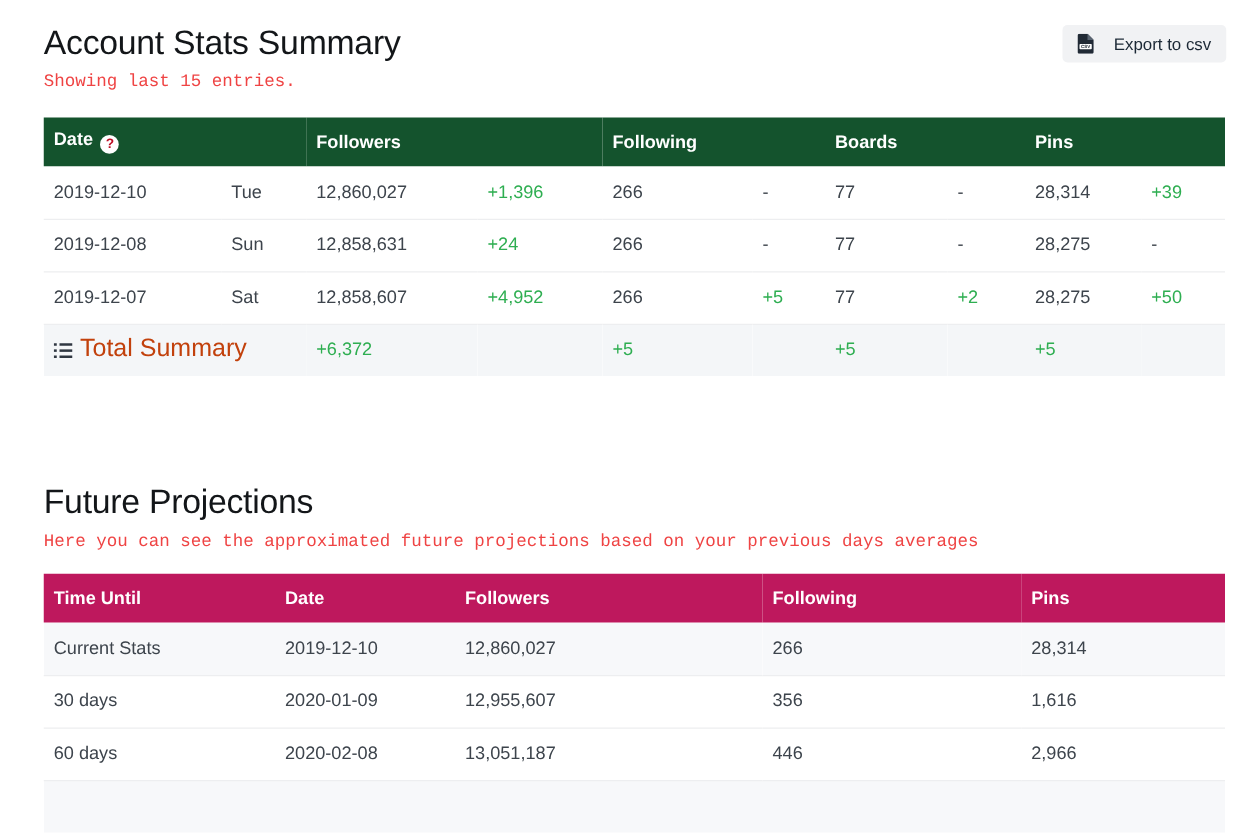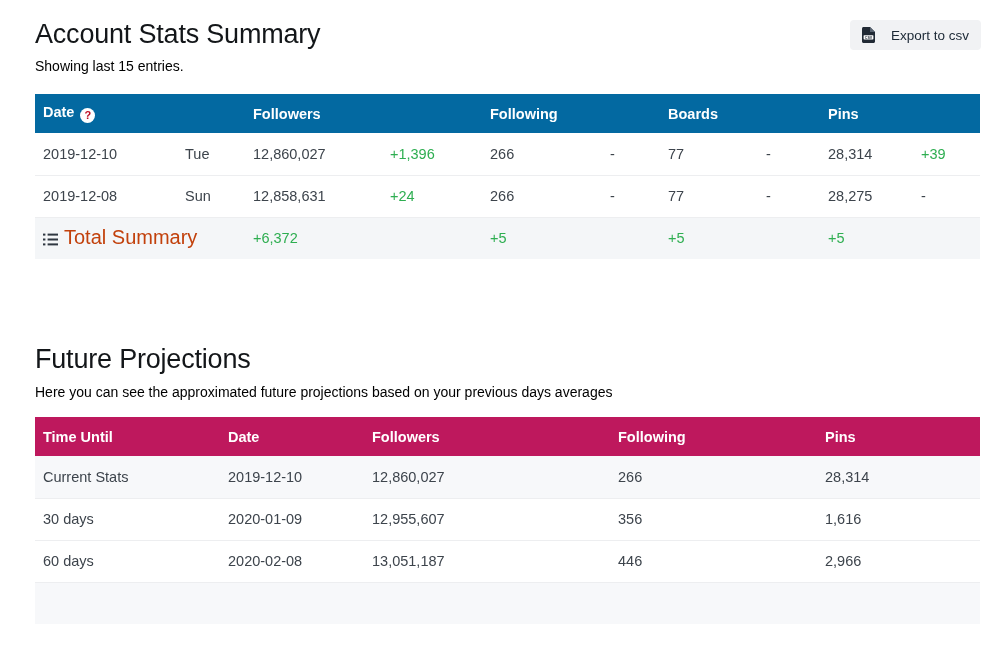--- a/index.html
+++ b/index.html
@@ -12,21 +12,21 @@
   }
   .page { padding: 18px 0 0 35px; width: 1005px; position: relative; }
 
   h1.section-title {
     margin: 0; padding: 0;
     font-size: 27px; font-weight: normal; color: #131619;
     letter-spacing: -0.2px; line-height: 32px;
   }
   p.subtitle {
     margin: 7px 0 0 0;
-    font-size: 14px; color: #000000; line-height: 18px;
+    font-size: 14px; color: #ef4444; line-height: 18px; font-family: Liberation Mono, monospace;
   }
 
   .export-btn {
     position: absolute; top: 20px; right: 24px;
     display: inline-flex; align-items: center; gap: 16px;
     height: 30px; padding: 0 12px;
     background: #f1f2f4; border: none; border-radius: 4px;
     font-family: inherit; font-size: 13.5px; color: #1b2835;
     cursor: pointer;
   }
@@ -35,21 +35,21 @@
   table.stats {
     margin-top: 19px;
     width: 945px; border-collapse: collapse; table-layout: fixed;
     font-size: 14.5px;
   }
   table.stats th {
     height: 39px; padding: 0 0 0 8px;
     text-align: left; font-weight: bold; color: #ffffff; font-size: 14.5px;
     white-space: nowrap;
   }
-  thead.red-head tr { background: #0369a1; }
+  thead.red-head tr { background: #14532d; }
   thead.black-head tr { background: #be185d; }
   table.stats td {
     height: 42px; padding: 0 0 0 8px;
     white-space: nowrap; overflow: hidden;
   }
   tbody tr:not(:first-child) td { border-top: 1px solid #edeef0; }
 
   .delta.pos { color: #2eae51; }
 
   tr.total-row td { background: #f4f6f8; }
@@ -130,20 +130,32 @@
           <td>Sun</td>
           <td>12,858,631</td>
           <td class="delta pos">+24</td>
           <td>266</td>
           <td class="delta">-</td>
           <td>77</td>
           <td class="delta">-</td>
           <td>28,275</td>
           <td class="delta">-</td>
         </tr>
+        <tr>
+          <td>2019-12-07</td>
+          <td>Sat</td>
+          <td>12,858,607</td>
+          <td class="delta pos">+4,952</td>
+          <td>266</td>
+          <td class="delta pos">+5</td>
+          <td>77</td>
+          <td class="delta pos">+2</td>
+          <td>28,275</td>
+          <td class="delta pos">+50</td>
+        </tr>
         <tr class="total-row">
           <td colspan="2" class="total-label-cell">
             <span class="list-icon">
               <svg width="15" height="13" viewBox="0 0 15 13" aria-hidden="true">
                 <rect x="0" y="0.6" width="2.4" height="2.0" fill="#2f3741"></rect>
                 <rect x="0" y="5.5" width="2.4" height="2.0" fill="#2f3741"></rect>
                 <rect x="0" y="10.4" width="2.4" height="2.0" fill="#2f3741"></rect>
                 <rect x="4.6" y="0.6" width="10.4" height="2.0" fill="#2f3741"></rect>
                 <rect x="4.6" y="5.5" width="10.4" height="2.0" fill="#2f3741"></rect>
                 <rect x="4.6" y="10.4" width="10.4" height="2.0" fill="#2f3741"></rect>

